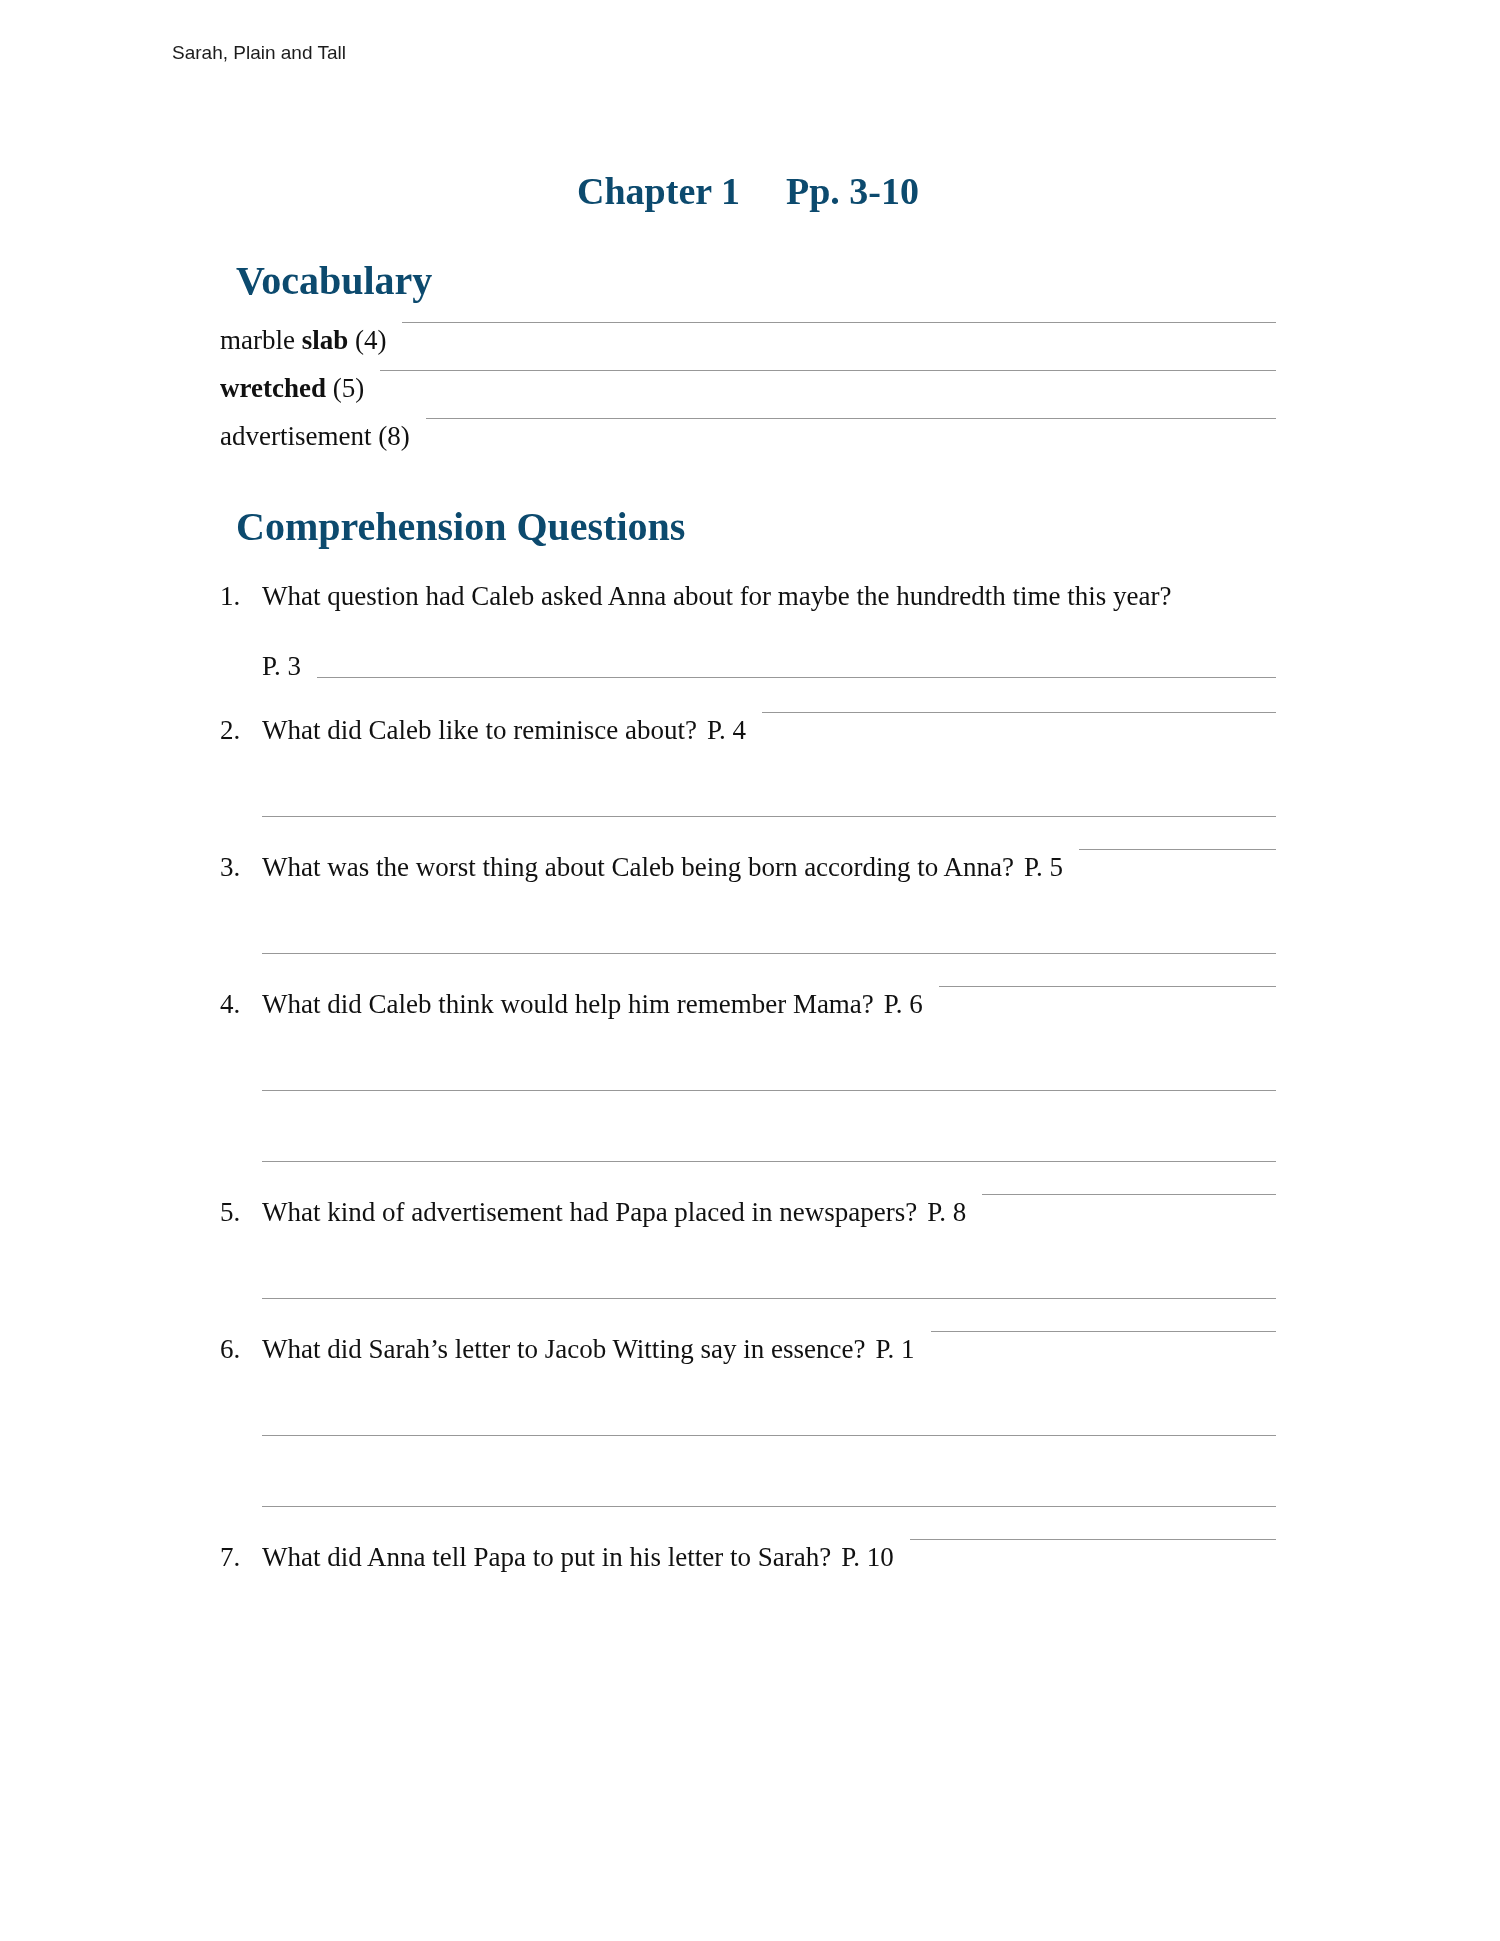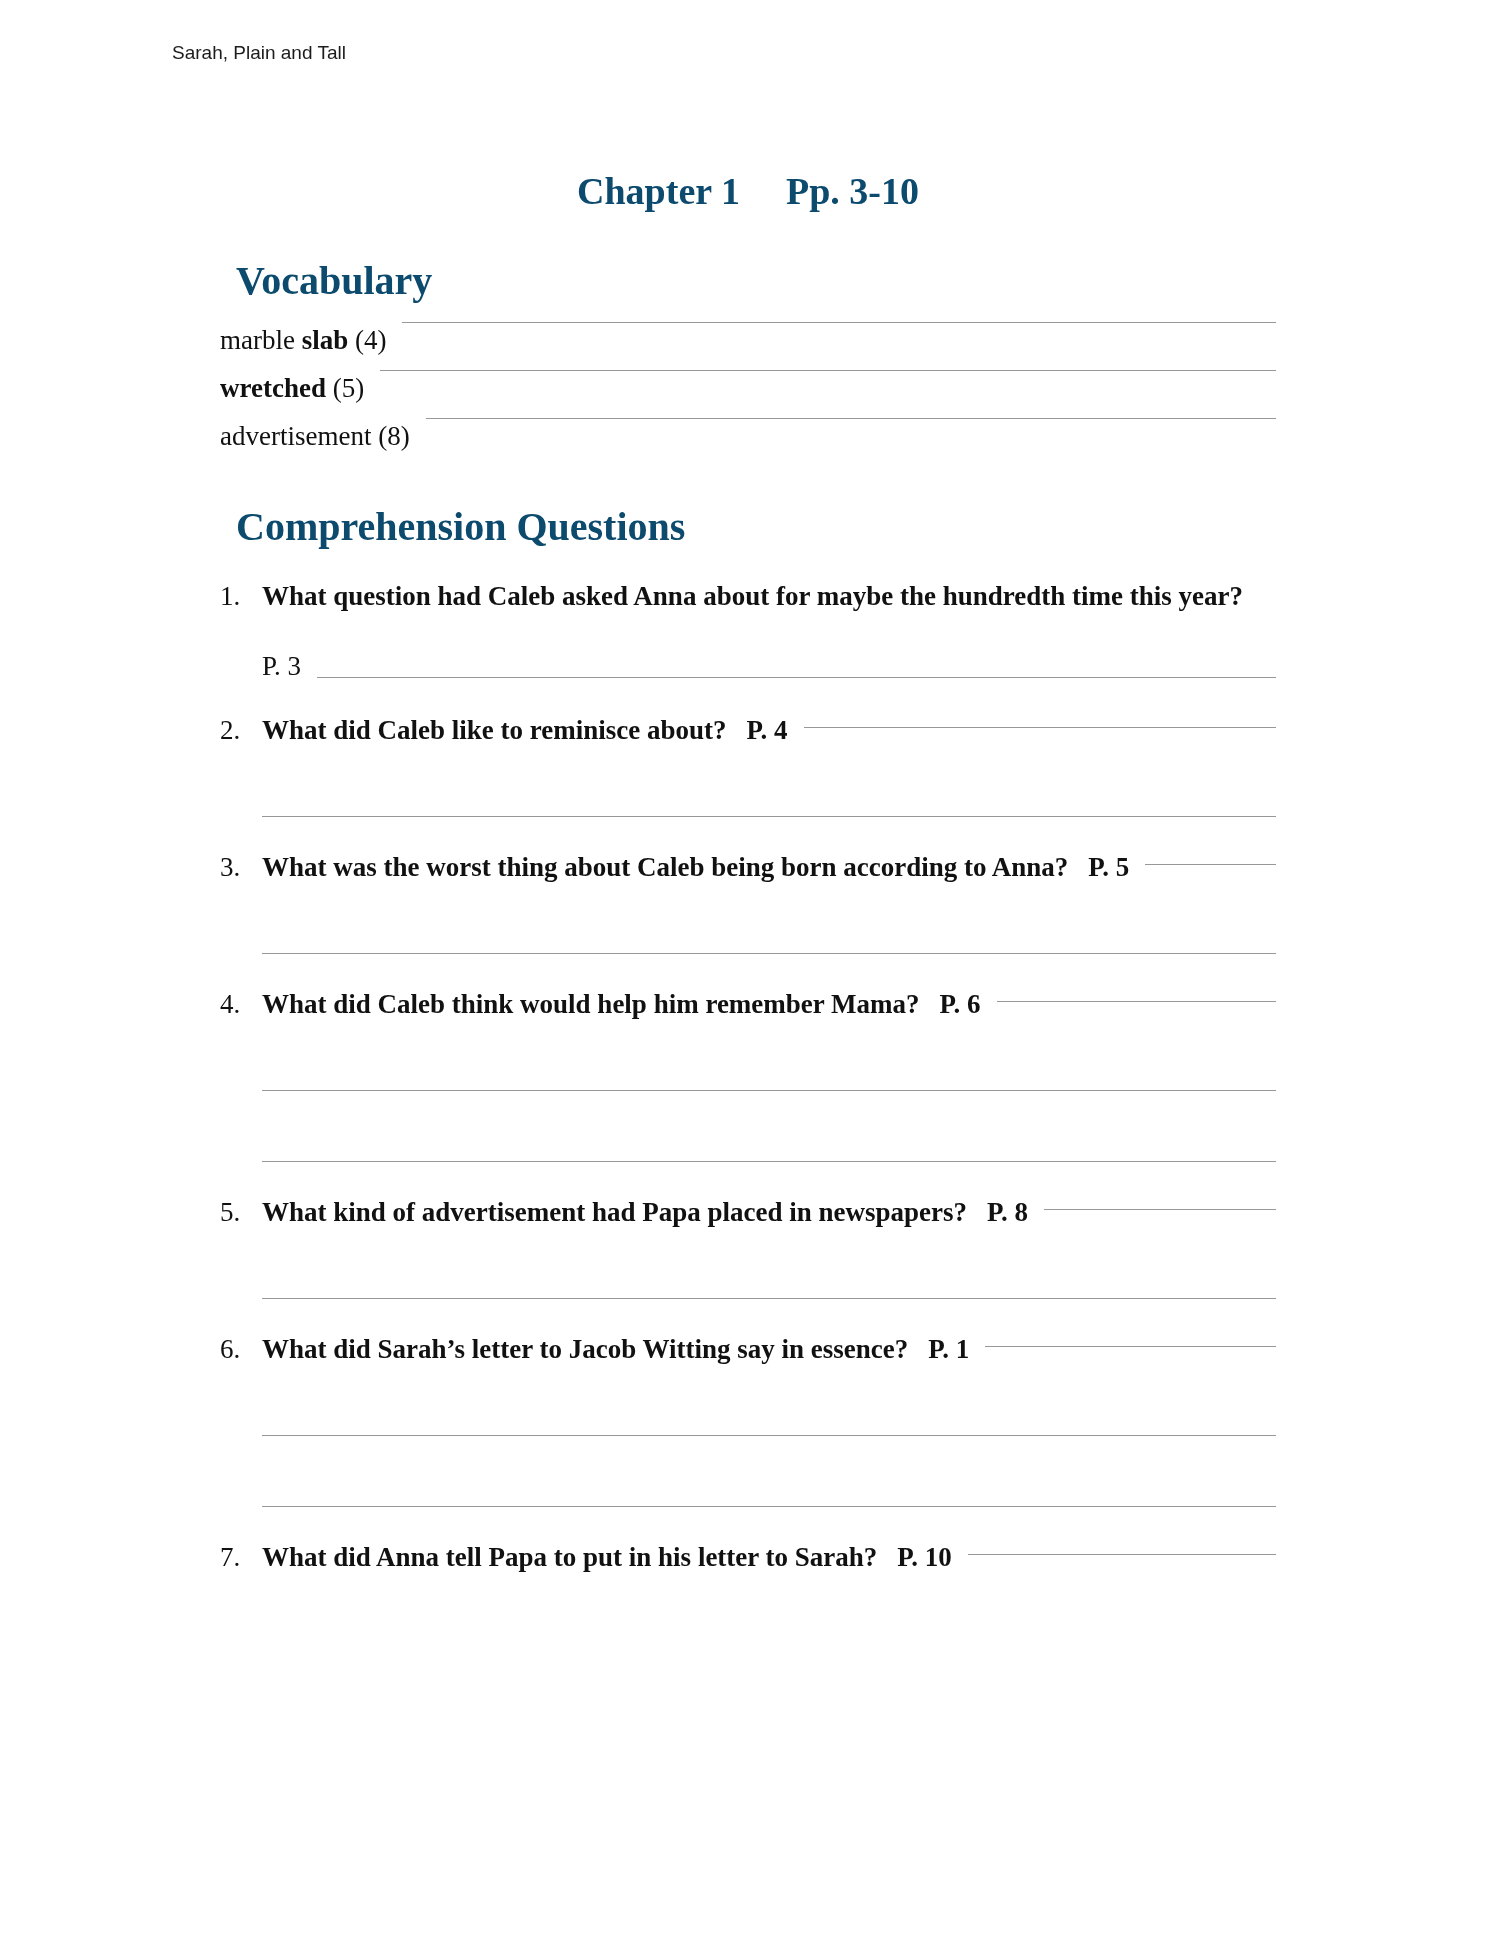--- a/index.html
+++ b/index.html
@@ -68,23 +68,23 @@
     margin-bottom: 6px;
     margin-left: 16px;
     min-width: 40px;
   }
   .q-row {
     display: flex;
     font-size: 27px;
     line-height: 36px;
   }
   .q-num { width: 42px; flex: 0 0 42px; }
-  .q-body { flex: 1; display: flex; align-items: center; font-weight: bold; }
+  .q-body { flex: 1; display: flex; align-items: flex-start; }
   .q-text { white-space: nowrap; }
-  .p-ref { margin-left: 20px; white-space: nowrap; }
+  .p-ref { margin-left: 10px; white-space: nowrap; }
   .q-sub-row {
     display: flex;
     align-items: flex-end;
     margin-left: 42px;
     font-size: 27px;
     line-height: 36px;
   }
   .blank-row {
     margin-left: 42px;
     border-bottom: 1.5px solid #989898;

